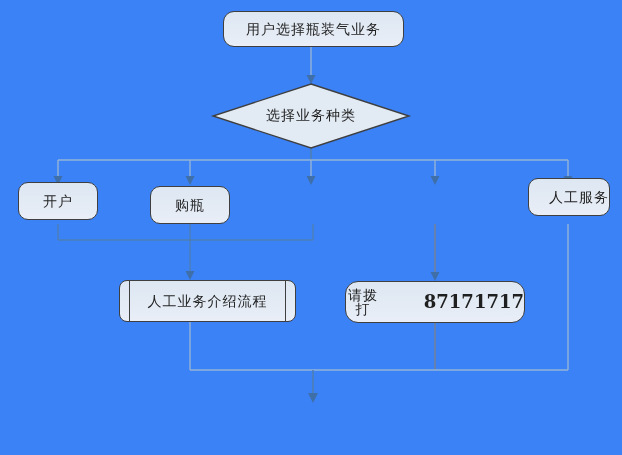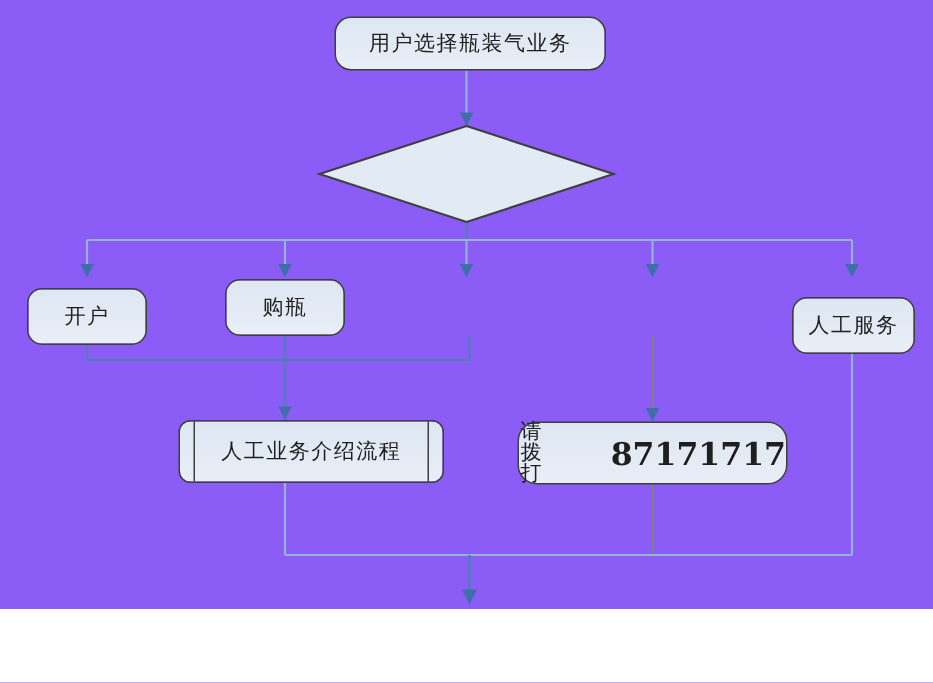--- a/index.html
+++ b/index.html
@@ -1,17 +1,17 @@
 <!DOCTYPE html>
 <html><head>
 <meta charset="utf-8">
 <style>
   html,body{margin:0;padding:0;background:#ffffff;}
   .canvas{
-    position:relative;width:622px;height:406px;background:#8b5cf6;overflow:hidden;
+    position:relative;width:622px;height:455px;background:#3b82f6;overflow:hidden;
     font-family:"DejaVu Serif","Liberation Serif",serif;color:#1f1f1f;
   }
   .edges-svg{position:absolute;left:0;top:0;width:622px;height:455px;}
   .node{
     position:absolute;display:flex;align-items:center;justify-content:center;
     box-sizing:border-box;border:1.4px solid #3f3f3f;
     background:linear-gradient(#dde7f2,#e9eef7);
     font-size:14px;letter-spacing:1px;text-align:center;line-height:1;
   }
   .terminator{border-radius:11px;}
@@ -22,21 +22,21 @@
   .predefined .sidebar-line-right{
     position:absolute;top:0;bottom:0;width:0;border-left:1.4px solid #3f3f3f;
   }
   .predefined .sidebar-line-left{left:9px;}
   .predefined .sidebar-line-right{right:9px;}
   .diamond-label{
     position:absolute;left:213px;top:84px;width:196px;height:64px;
     display:flex;align-items:center;justify-content:center;
     font-size:14px;letter-spacing:1px;pointer-events:none;
   }
-  .phone{font-weight:bold;font-size:21px;letter-spacing:0;}
+  .phone{font-weight:bold;font-size:18px;letter-spacing:0;}
 </style>
 </head>
 <body>
 
 <div class="canvas">
 
   <svg class="edges-svg" width="622" height="455" viewBox="0 0 622 455" fill="none" xmlns="http://www.w3.org/2000/svg">
 
     <g>
       <path d="M311 47 V76" stroke="#95b3d7" stroke-width="1.4"></path>
@@ -83,28 +83,31 @@
       <polygon points="308,393 318,393 313,403" fill="#3f6fa8"></polygon>
     </g>
 
     <polygon points="311,84 409,116 311,148 213,116" fill="#e2eaf4" stroke="#3f3f3f" stroke-width="1.4"></polygon>
   </svg>
 
   <div class="node terminator" style="left:223px;top:11px;width:181px;height:36px;">
     <span>用户选择瓶装气业务</span>
   </div>
 
+  <div class="diamond-label">
+    <span>选择业务种类</span>
+  </div>
 
-  <div class="node process" style="left:18px;top:192px;width:80px;height:38px;">
+  <div class="node process" style="left:18px;top:182px;width:80px;height:38px;">
     <span>开户</span>
   </div>
   <div class="node process" style="left:150px;top:186px;width:80px;height:38px;">
     <span>购瓶</span>
   </div>
-  <div class="node process" style="left:528px;top:198px;width:82px;height:38px;">
+  <div class="node process" style="left:528px;top:178px;width:82px;height:38px;justify-content:flex-end;">
     <span>人工服务</span>
   </div>
 
   <div class="node predefined" style="left:103px;top:280px;width:177px;height:42px;margin-left:16px;">
     <span class="sidebar-line-left"></span>
     <span>人工业务介绍流程</span>
     <span class="sidebar-line-right"></span>
   </div>
 
   <div class="node process" style="left:345px;top:281px;width:180px;height:42px;border-radius:13px;gap:44px;">

